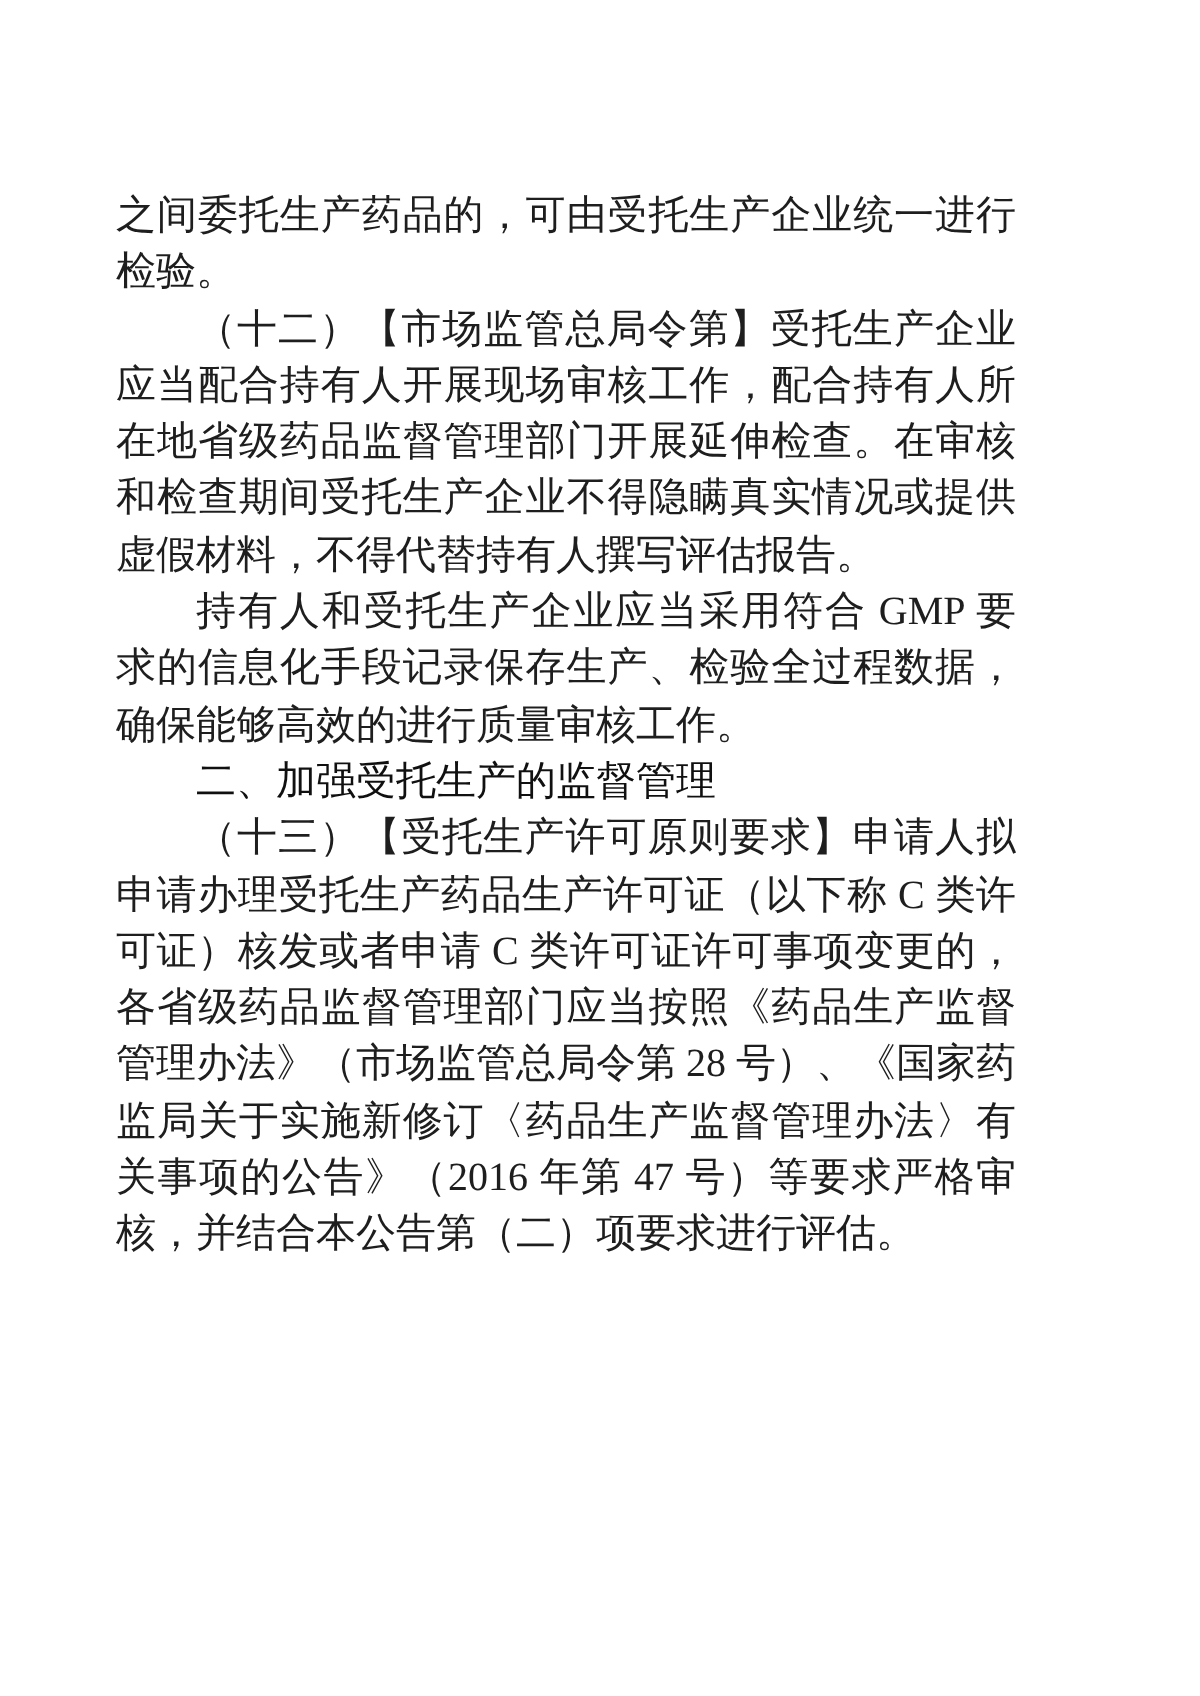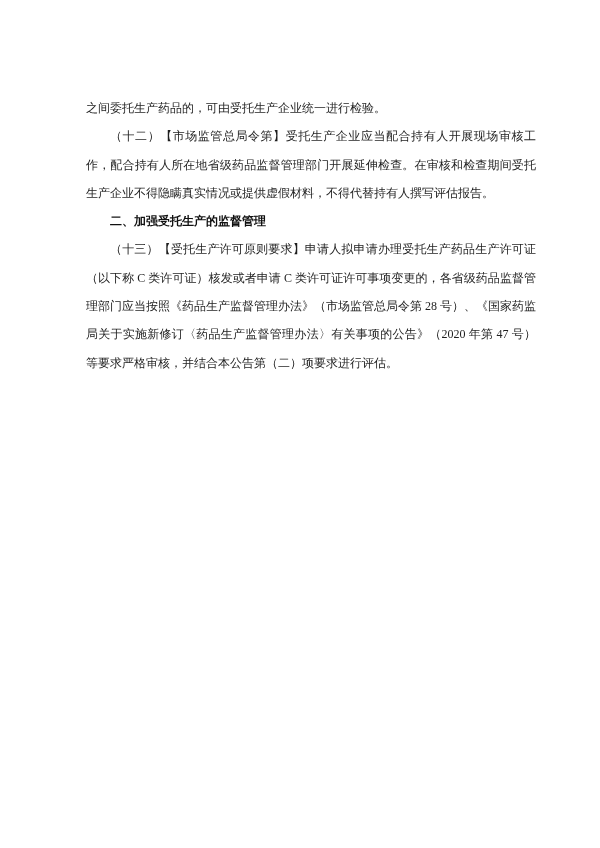--- a/index.html
+++ b/index.html
@@ -10,45 +10,46 @@
   .page {
     position: relative;
     width: 600px;
     height: 848px;
     background: #ffffff;
     overflow: hidden;
     font-family: "Liberation Serif", "DejaVu Serif", serif;
   }
   .content {
     position: absolute;
-    left: 86px;
+    left: 58px;
     top: 94px;
     width: 450px;
-    font-size: 12px;
+    font-size: 20px;
     line-height: 28.3px;
     color: #1e1e1e;
     text-align: justify;
   }
   p.para {
     margin: 0;
     padding: 0;
     text-indent: 2em;
   }
   p.no-indent {
     text-indent: 0;
   }
   p.heading {
     font-family: "Liberation Sans", "DejaVu Sans", sans-serif;
-    font-weight: 700;
+    font-weight: 400;
     color: #101010;
   }
 </style>
 </head>
 <body>
 
 <div class="page">
   <div class="content">
     <p class="para no-indent">之间委托生产药品的，可由受托生产企业统一进行检验。</p>
     <p class="para">（十二）【市场监管总局令第】受托生产企业应当配合持有人开展现场审核工作，配合持有人所在地省级药品监督管理部门开展延伸检查。在审核和检查期间受托生产企业不得隐瞒真实情况或提供虚假材料，不得代替持有人撰写评估报告。</p>
+    <p class="para">持有人和受托生产企业应当采用符合 GMP 要求的信息化手段记录保存生产、检验全过程数据，确保能够高效的进行质量审核工作。</p>
     <p class="para heading">二、加强受托生产的监督管理</p>
-    <p class="para">（十三）【受托生产许可原则要求】申请人拟申请办理受托生产药品生产许可证（以下称 C 类许可证）核发或者申请 C 类许可证许可事项变更的，各省级药品监督管理部门应当按照《药品生产监督管理办法》（市场监管总局令第 28 号）、《国家药监局关于实施新修订〈药品生产监督管理办法〉有关事项的公告》（2020 年第 47 号）等要求严格审核，并结合本公告第（二）项要求进行评估。</p>
+    <p class="para">（十三）【受托生产许可原则要求】申请人拟申请办理受托生产药品生产许可证（以下称 C 类许可证）核发或者申请 C 类许可证许可事项变更的，各省级药品监督管理部门应当按照《药品生产监督管理办法》（市场监管总局令第 28 号）、《国家药监局关于实施新修订〈药品生产监督管理办法〉有关事项的公告》（2016 年第 47 号）等要求严格审核，并结合本公告第（二）项要求进行评估。</p>
   </div>
 </div>
 
 </body></html>

